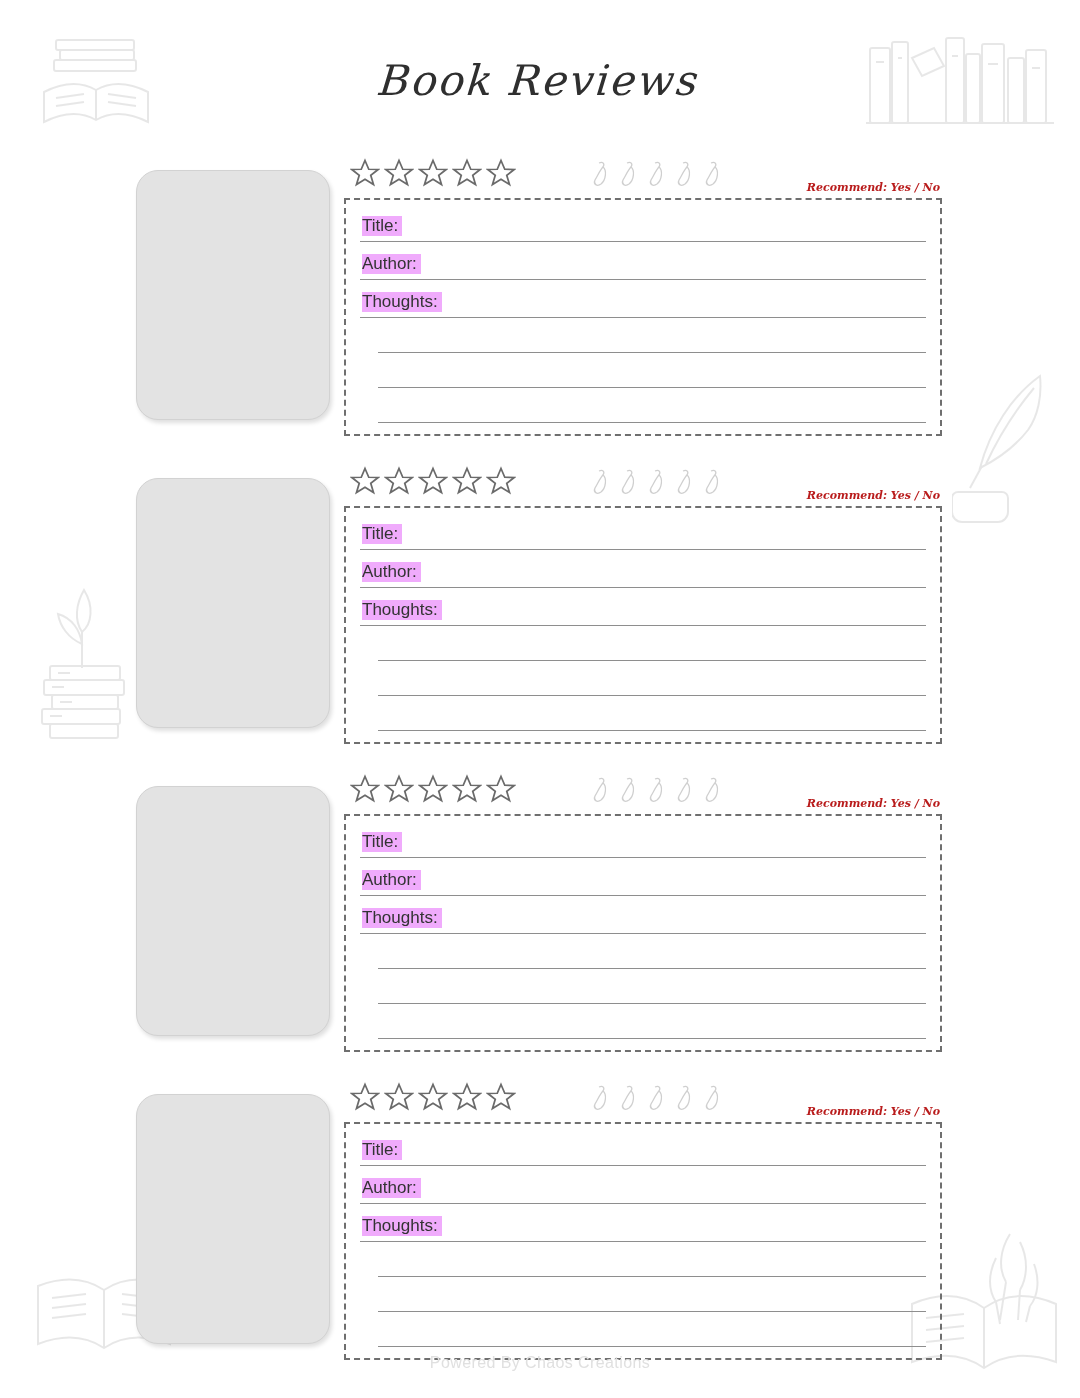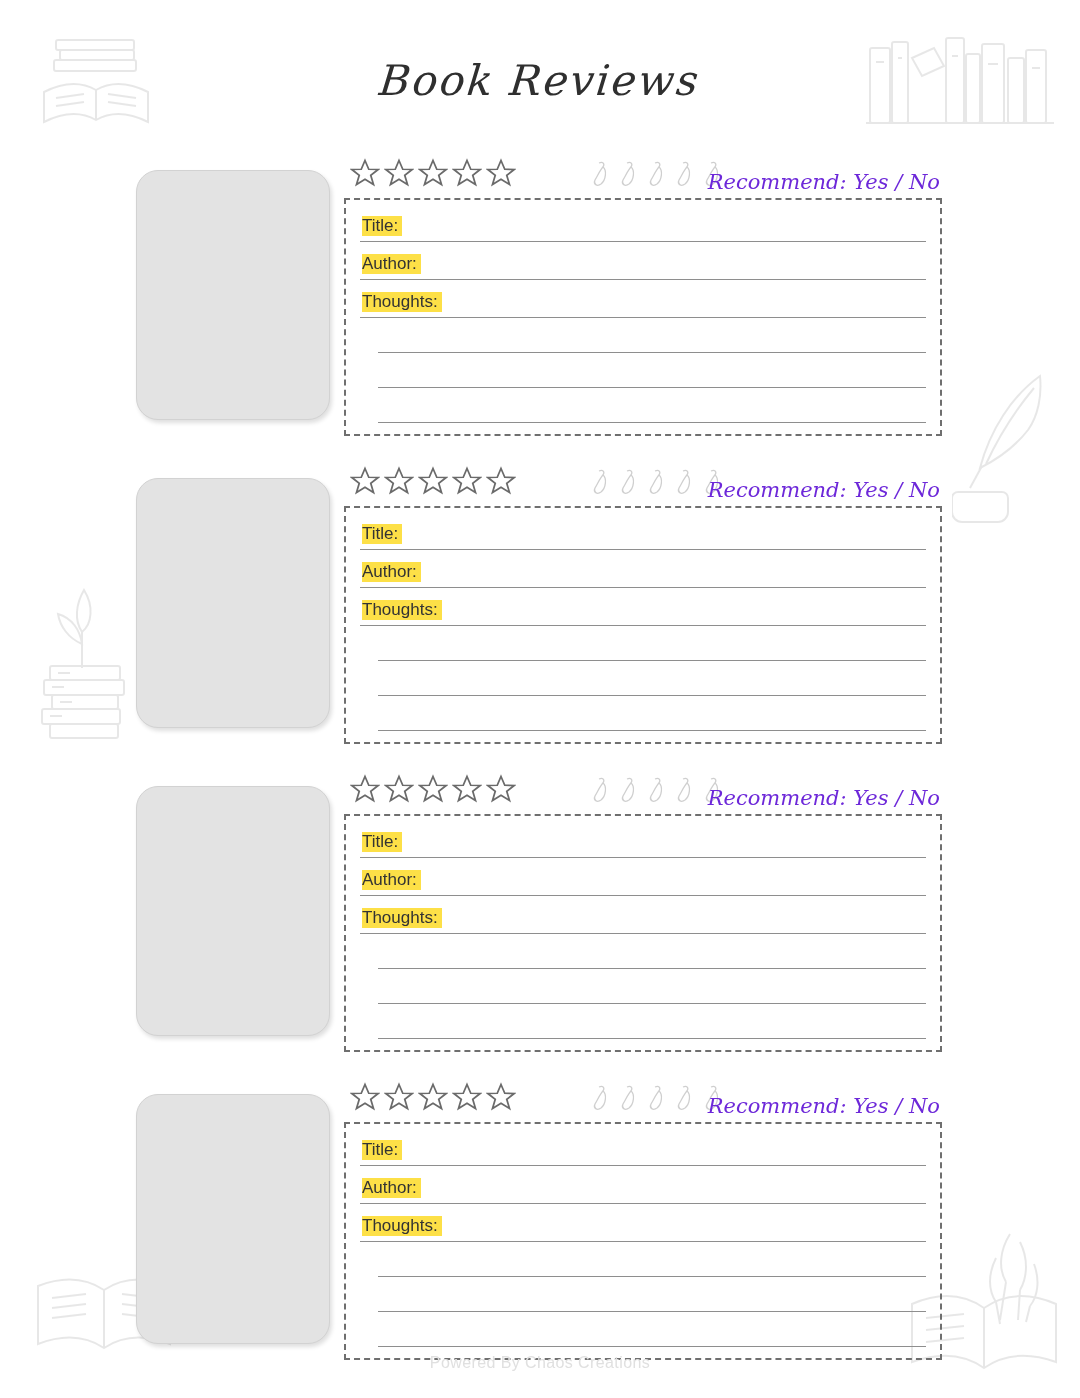--- a/index.html
+++ b/index.html
@@ -104,23 +104,24 @@
     width: 20px;
     height: 30px;
     display: block;
   }
   .recommend {
     position: absolute;
     right: 2px;
     bottom: 2px;
     font-family: "DejaVu Serif", serif;
     font-style: italic;
-    font-size: 21px;
-    color: #6d28d9;
+    font-size: 11px;
+    color: #b91c1c;
     white-space: nowrap;
+    font-weight: bold;
   }
 
   .dashed-box {
     position: absolute;
     left: 0;
     right: 0;
     top: 48px;
     bottom: 4px;
     border: 2px dashed #6f6f6f;
     padding: 10px 14px 8px 14px;
@@ -129,21 +130,21 @@
   .field {
     position: relative;
     height: 38px;
   }
   .field-label {
     position: absolute;
     left: 2px;
     top: 6px;
     font-size: 17px;
     color: #333;
-    background: #fde047;
+    background: #f0abfc;
     padding-right: 4px;
     z-index: 2;
   }
   .field-rule {
     position: absolute;
     left: 0;
     right: 0;
     bottom: 6px;
     border-bottom: 1px solid #8e8e8e;
   }

